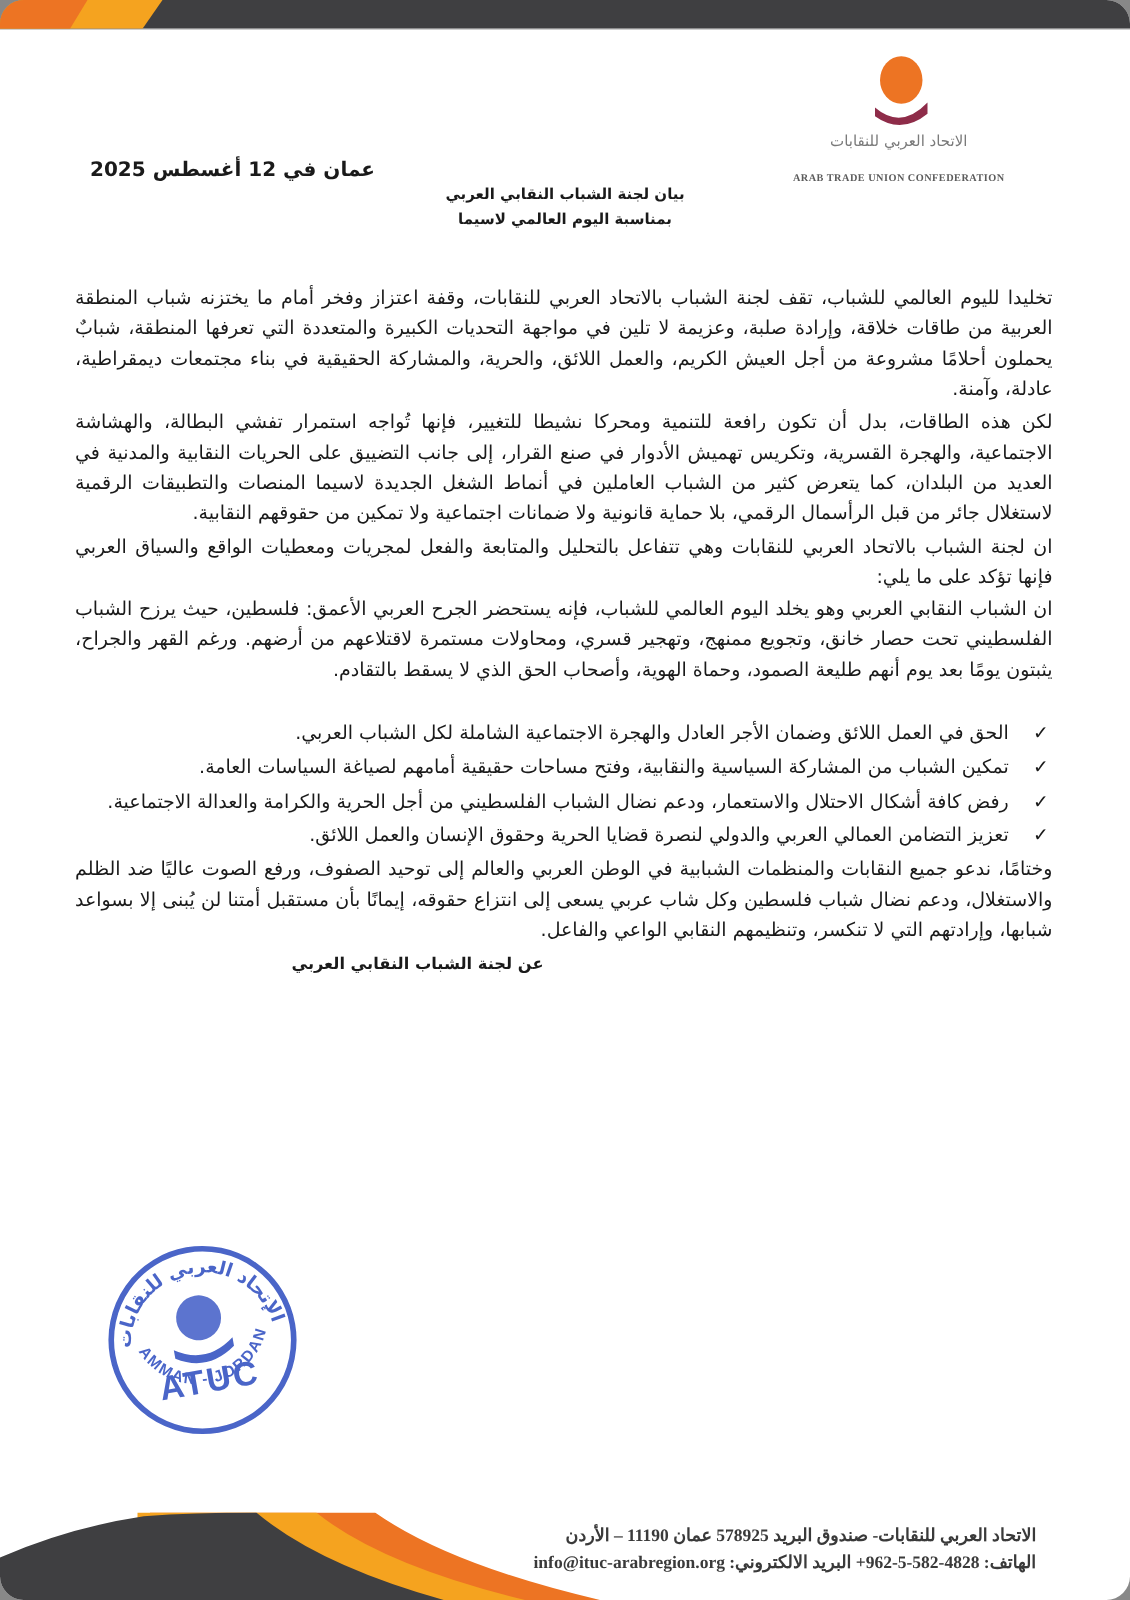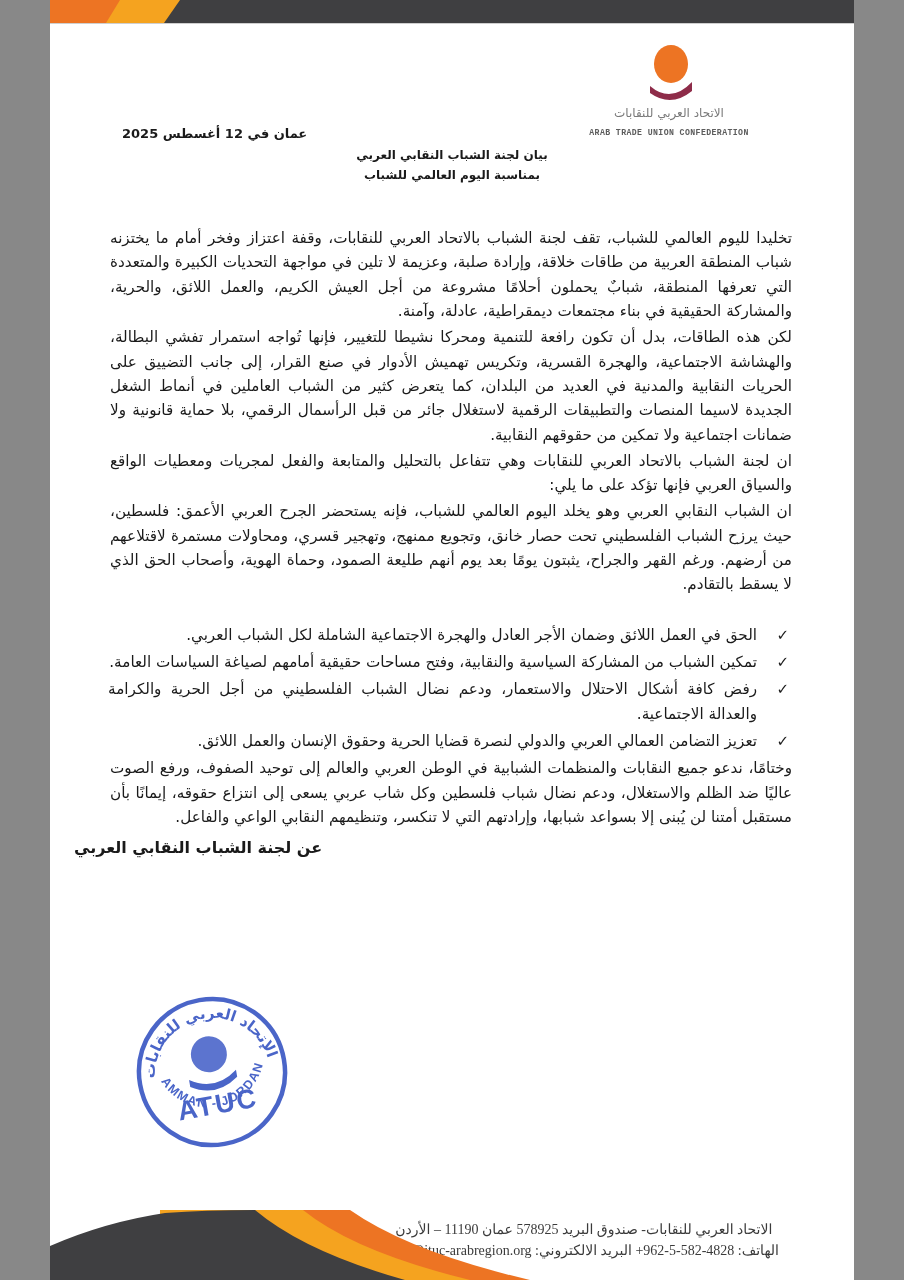--- a/index.html
+++ b/index.html
@@ -1,51 +1,51 @@
 <!DOCTYPE html>
 <html lang="ar" dir="rtl"><head>
 <meta charset="utf-8">
 <style>
   html,body{margin:0;padding:0;background:#888;}
   .page{
-    position:relative;width:804px;height:1280px;margin:0 auto;
+    position:relative;width:904px;height:1280px;margin:0 auto;
     background:#ffffff;overflow:hidden;
     font-family:"DejaVu Sans","Liberation Sans",sans-serif;
-    color:#1a1a1a;direction:rtl;
+    color:#1a1a1a;direction:rtl;border-radius:19px;
   }
   
   .top-banner{position:absolute;top:0;left:0;width:904px;height:23px;border-bottom:1px solid #cfcfcf;}
   .top-banner svg{display:block;}
   
   .logo{position:absolute;top:44px;right:100px;width:170px;text-align:center;direction:rtl;}
   .logo .mark{display:block;margin:0 auto;}
   .logo .ar-name{font-size:12px;color:#7a7a7a;line-height:1.1;margin-top:1px;}
-  .logo .en-name{font-size:8.2px;font-weight:bold;color:#5c5c5c;letter-spacing:.4px;margin-top:8px;font-family:Liberation Mono, monospace;}
+  .logo .en-name{font-size:8.2px;font-weight:bold;color:#5c5c5c;letter-spacing:.4px;margin-top:18px;font-family:Liberation Serif, serif;}
   
-  .date{position:absolute;top:126px;left:72px;font-size:13px;font-weight:bold;direction:rtl;}
+  .date{position:absolute;top:126px;left:72px;font-size:16px;font-weight:bold;direction:rtl;}
   .doc-title{position:absolute;top:146px;left:0;width:100%;text-align:center;font-weight:bold;font-size:12px;line-height:1.65;}
   
   .body-text{
     position:absolute;top:224px;right:60px;left:58px;
     font-size:15.2px;line-height:1.6;text-align:justify;direction:rtl;
   }
   .body-text p{margin:2px;}
   .bullet-list{margin:26px 0 0 0;}
   .bullet{position:relative;padding-right:37px;margin-bottom:3px;}
   .bullet .check{position:absolute;right:5px;top:0;font-size:15px;font-weight:bold;}
   .closing{margin-top:4px;}
   
-  .signature{margin-top:6px;width:420px;margin-right:300px;text-align:left;font-weight:bold;font-size:16px;line-height:1.6;}
+  .signature{margin-top:6px;width:420px;margin-right:300px;text-align:center;font-weight:bold;font-size:13px;line-height:1.6;}
   
   .stamp{position:absolute;top:992px;left:82px;width:160px;height:160px;opacity:.92;}
   
   .footer-text{
-    position:absolute;bottom:18px;right:75px;text-align:center;direction:rtl;
+    position:absolute;bottom:18px;right:75px;text-align:right;direction:rtl;
     font-family:"Liberation Serif","DejaVu Serif",serif;
-    font-size:14px;font-weight:normal;color:#3a3a3a;line-height:1.55;
+    font-size:14px;font-weight:bold;color:#3a3a3a;line-height:1.55;
   }
   .bottom-deco{position:absolute;bottom:0;left:0;width:500px;height:70px;}
   .bottom-deco svg{display:block;}
 </style>
 </head>
 <body>
 
 <div class="page">
 
   <div class="top-banner">
@@ -62,21 +62,21 @@
       <path d="M13 42 Q34 60 55 38 L55 47 Q34 64 13 49 Z" fill="#8e2c49"></path>
     </svg>
     <div class="ar-name">الاتحاد العربي للنقابات</div>
     <div class="en-name">ARAB TRADE UNION CONFEDERATION</div>
   </div>
 
   <div class="date">عمان في 12 أغسطس 2025</div>
 
   <div class="doc-title">
     <div>بيان لجنة الشباب النقابي العربي</div>
-    <div>بمناسبة اليوم العالمي للشباب</div>
+    <div>بمناسبة اليوم العالمي لاسيما</div>
   </div>
 
   <div class="body-text">
     <p>تخليدا لليوم العالمي للشباب، تقف لجنة الشباب بالاتحاد العربي للنقابات، وقفة اعتزاز وفخر أمام ما يختزنه شباب المنطقة العربية من طاقات خلاقة، وإرادة صلبة، وعزيمة لا تلين في مواجهة التحديات الكبيرة والمتعددة التي تعرفها المنطقة، شبابٌ يحملون أحلامًا مشروعة من أجل العيش الكريم، والعمل اللائق، والحرية، والمشاركة الحقيقية في بناء مجتمعات ديمقراطية، عادلة، وآمنة.</p>
     <p>لكن هذه الطاقات، بدل أن تكون رافعة للتنمية ومحركا نشيطا للتغيير، فإنها تُواجه استمرار تفشي البطالة، والهشاشة الاجتماعية، والهجرة القسرية، وتكريس تهميش الأدوار في صنع القرار، إلى جانب التضييق على الحريات النقابية والمدنية في العديد من البلدان، كما يتعرض كثير من الشباب العاملين في أنماط الشغل الجديدة لاسيما المنصات والتطبيقات الرقمية لاستغلال جائر من قبل الرأسمال الرقمي، بلا حماية قانونية ولا ضمانات اجتماعية ولا تمكين من حقوقهم النقابية.</p>
     <p>ان لجنة الشباب بالاتحاد العربي للنقابات وهي تتفاعل بالتحليل والمتابعة والفعل لمجريات ومعطيات الواقع والسياق العربي فإنها تؤكد على ما يلي:</p>
     <p>ان الشباب النقابي العربي وهو يخلد اليوم العالمي للشباب، فإنه يستحضر الجرح العربي الأعمق: فلسطين، حيث يرزح الشباب الفلسطيني تحت حصار خانق، وتجويع ممنهج، وتهجير قسري، ومحاولات مستمرة لاقتلاعهم من أرضهم. ورغم القهر والجراح، يثبتون يومًا بعد يوم أنهم طليعة الصمود، وحماة الهوية، وأصحاب الحق الذي لا يسقط بالتقادم.</p>
 
     <div class="bullet-list">
       <div class="bullet">

